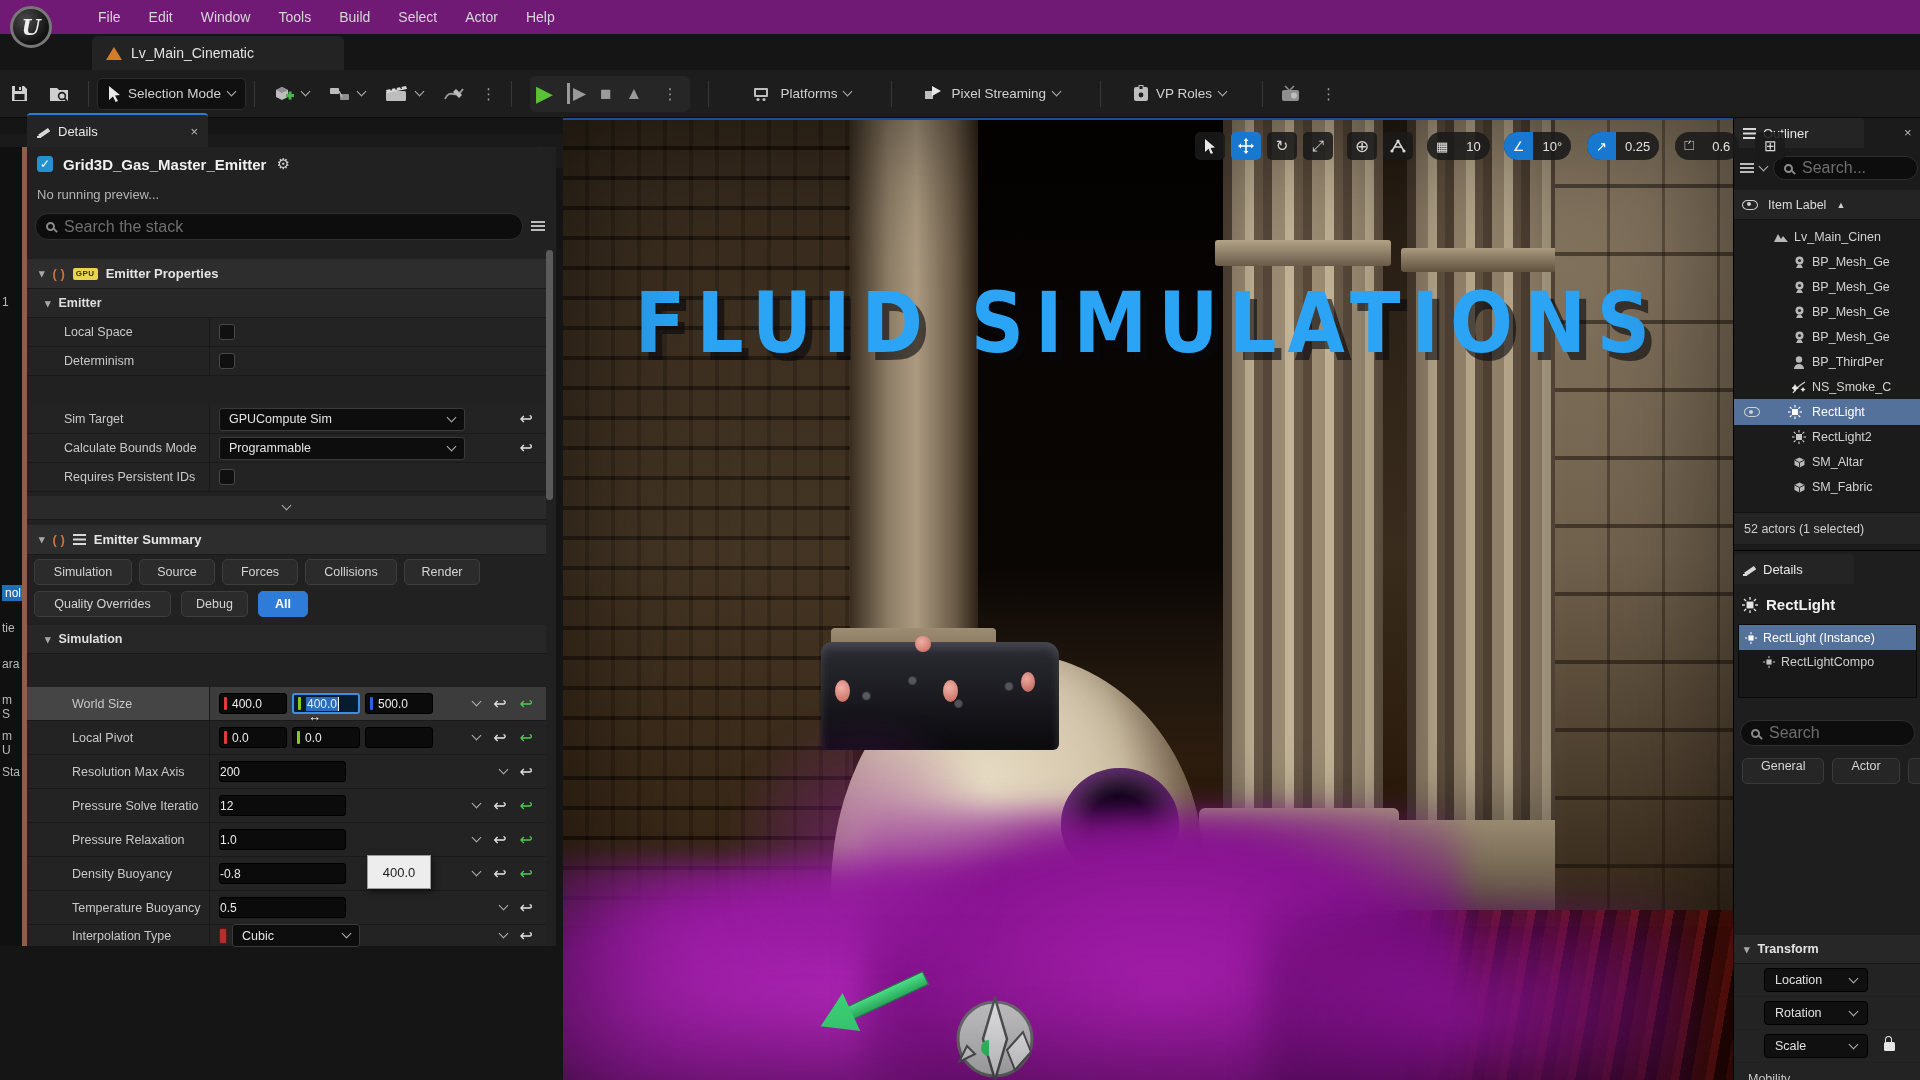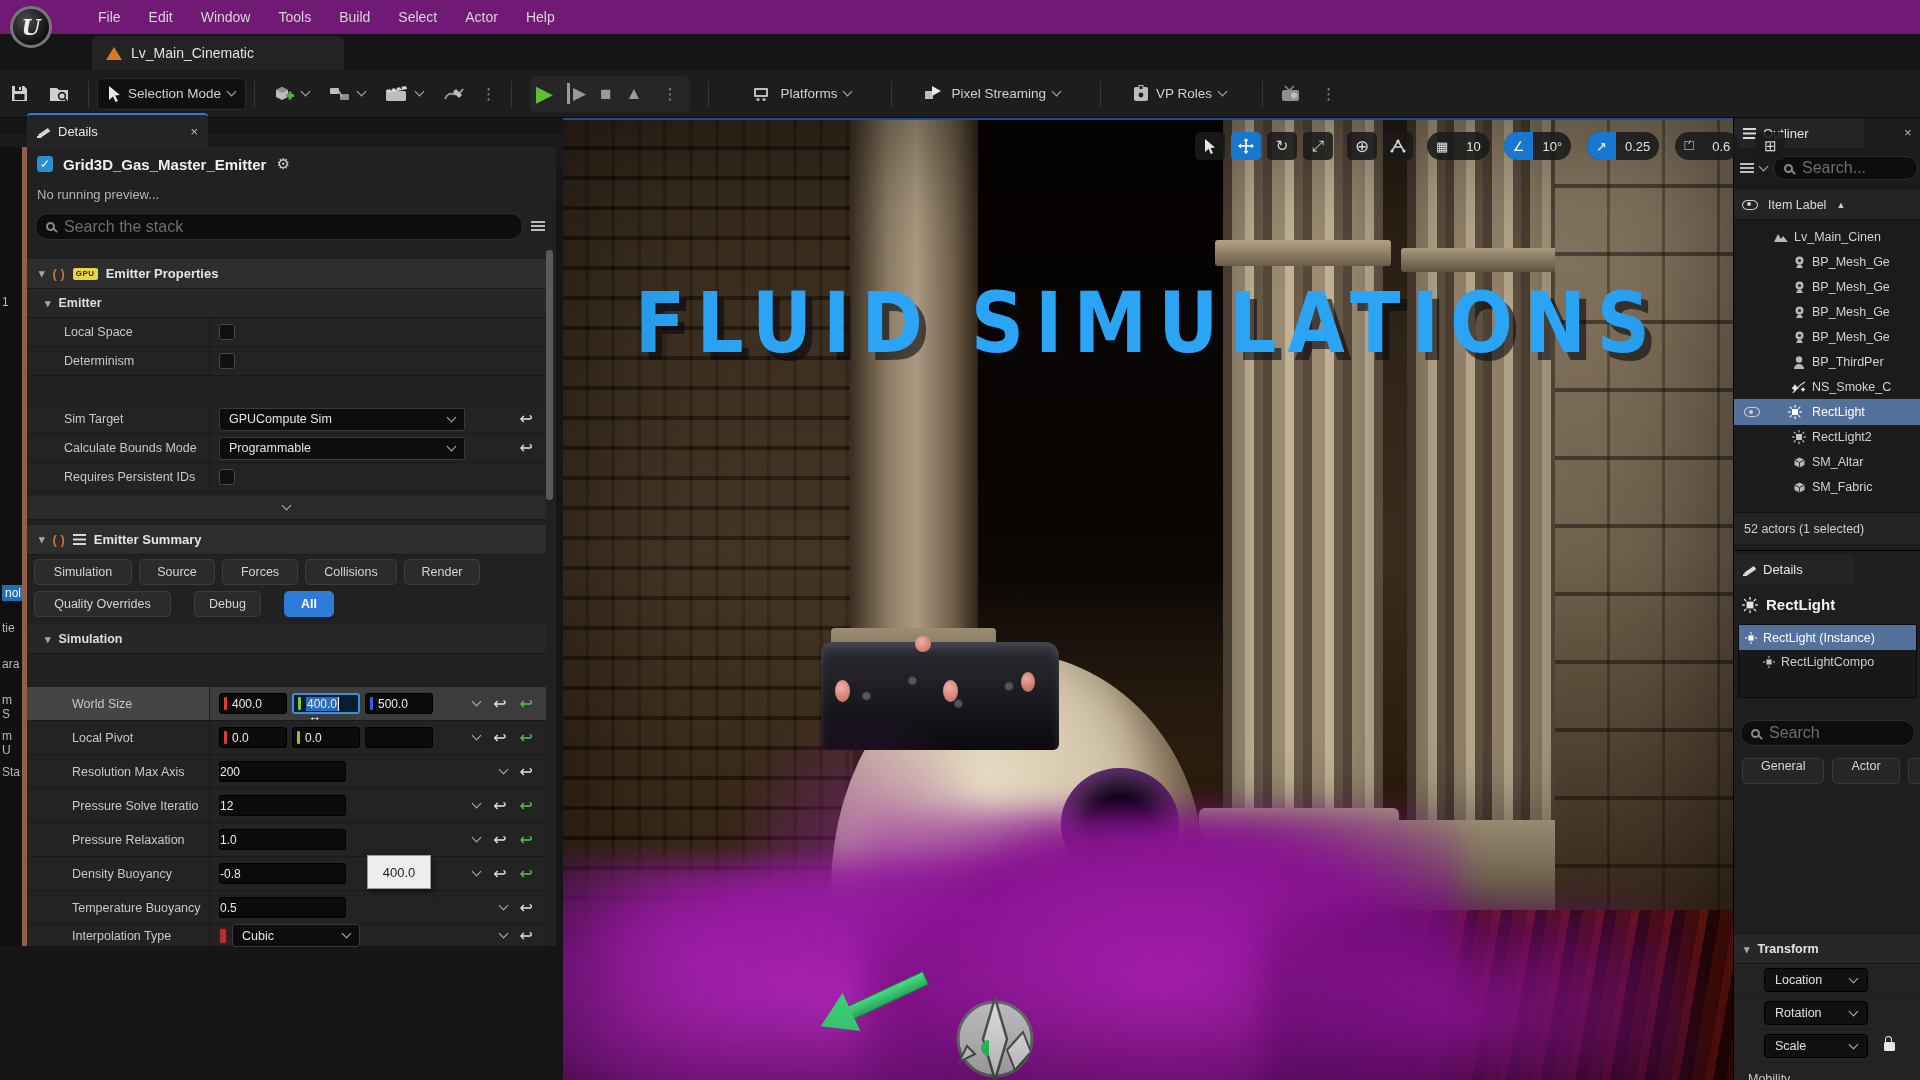--- a/index.html
+++ b/index.html
@@ -504,21 +504,21 @@
       <div class="fbtn" style="width:76px">
           <span>Forces</span>
         </div>
       <div class="fbtn" style="width:92px">
           <span>Collisions</span>
         </div>
       <div class="fbtn" style="width:76px">
           <span>Render</span>
         </div>
     </div>
-    <div class="abs flex" style="left:7px;top:444px;gap:23px">
+    <div class="abs flex" style="left:7px;top:444px;gap:10px">
       <div class="fbtn" style="width:137px">
           <span>Quality Overrides</span>
         </div>
       <div class="fbtn" style="width:67px">
           <span>Debug</span>
         </div>
       <div class="fbtn active" style="width:50px">
           <span>All</span>
         </div>
     </div>

